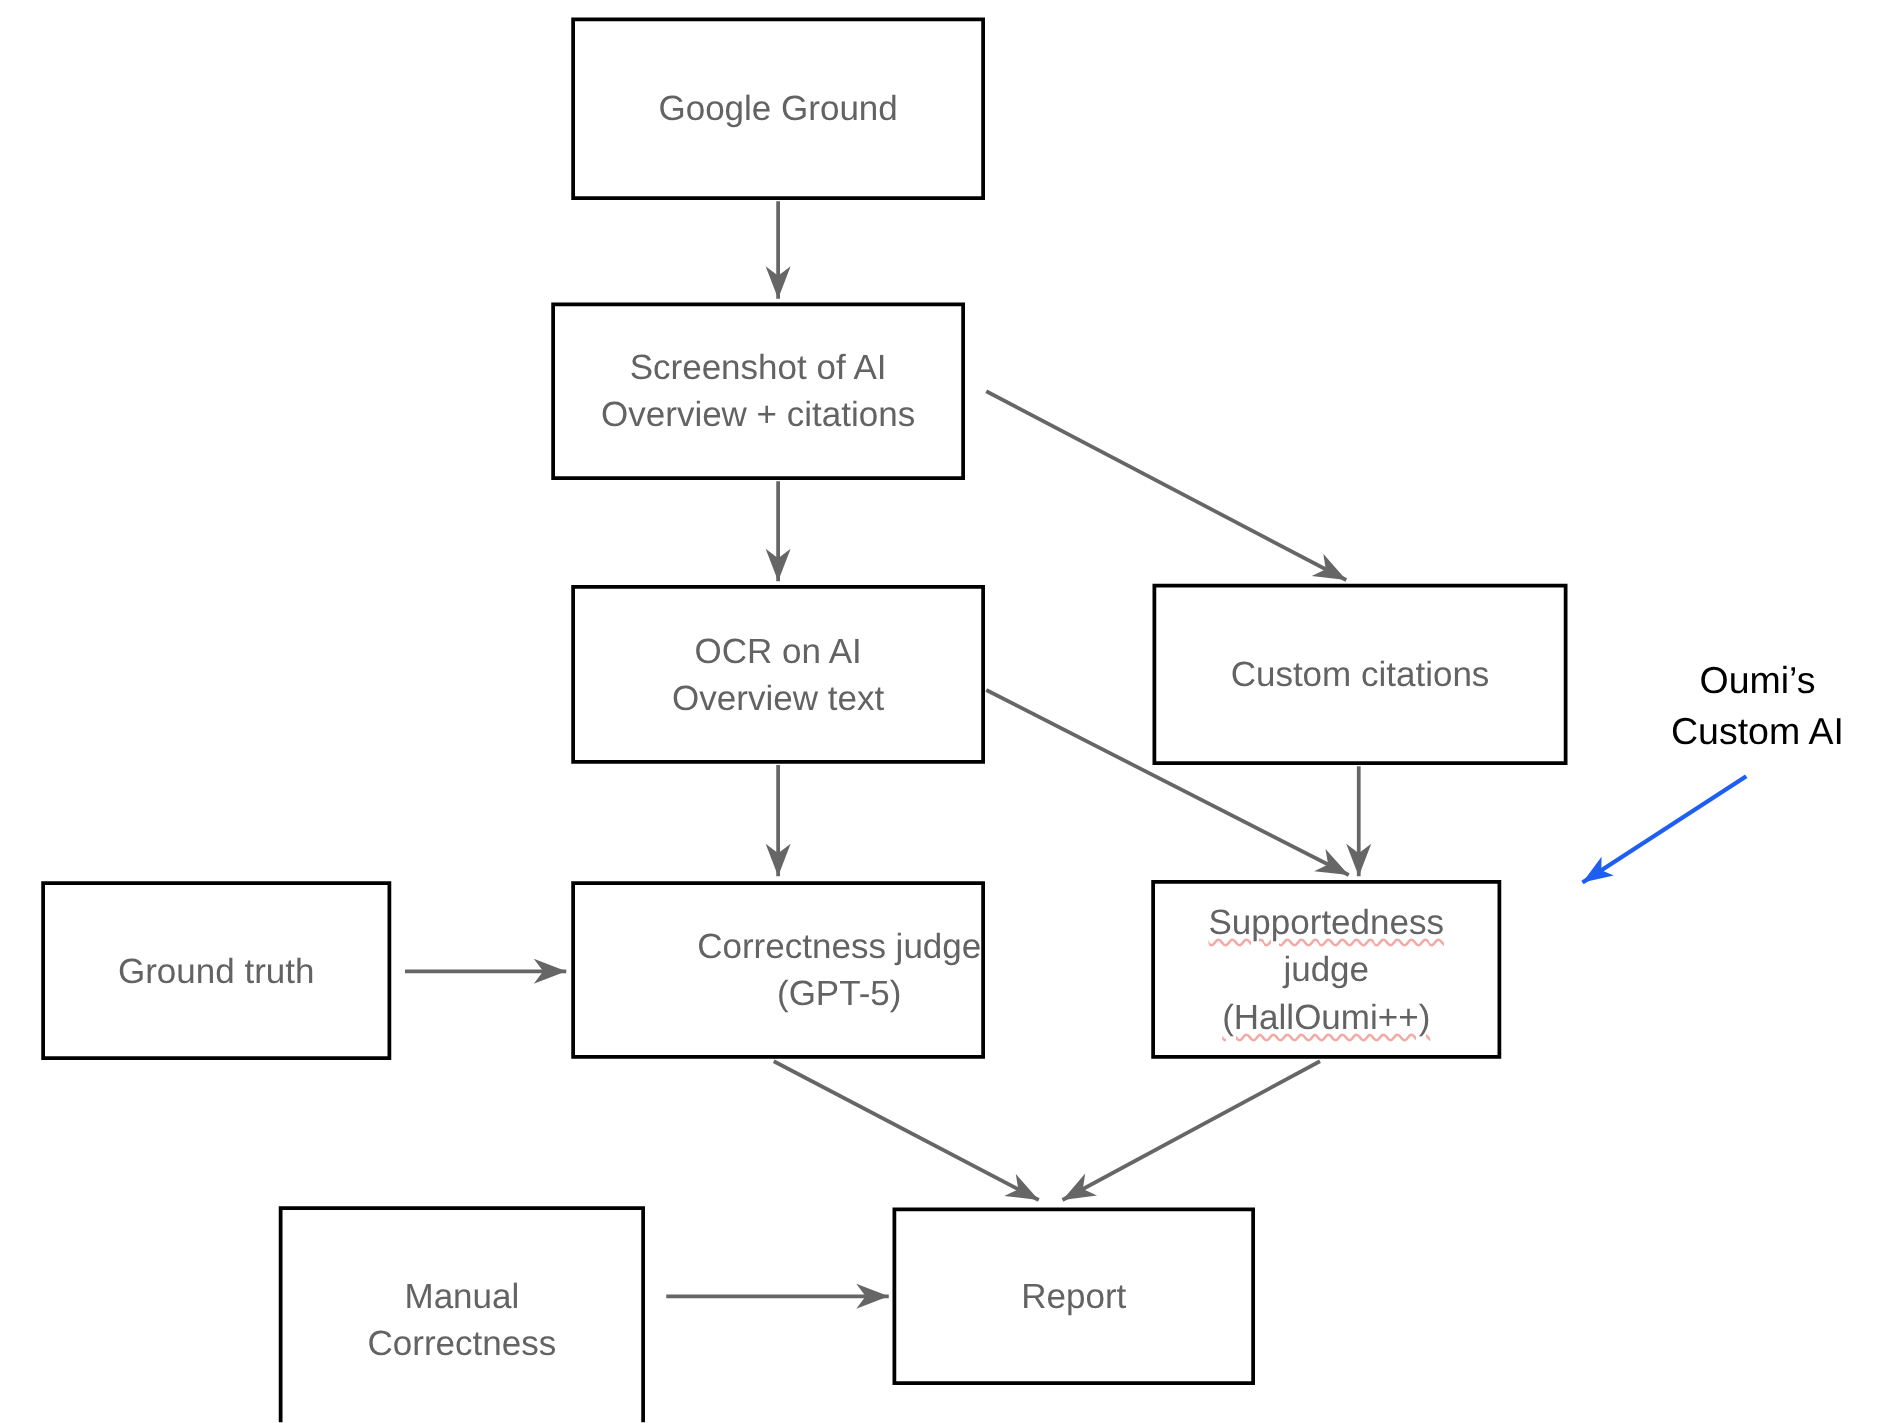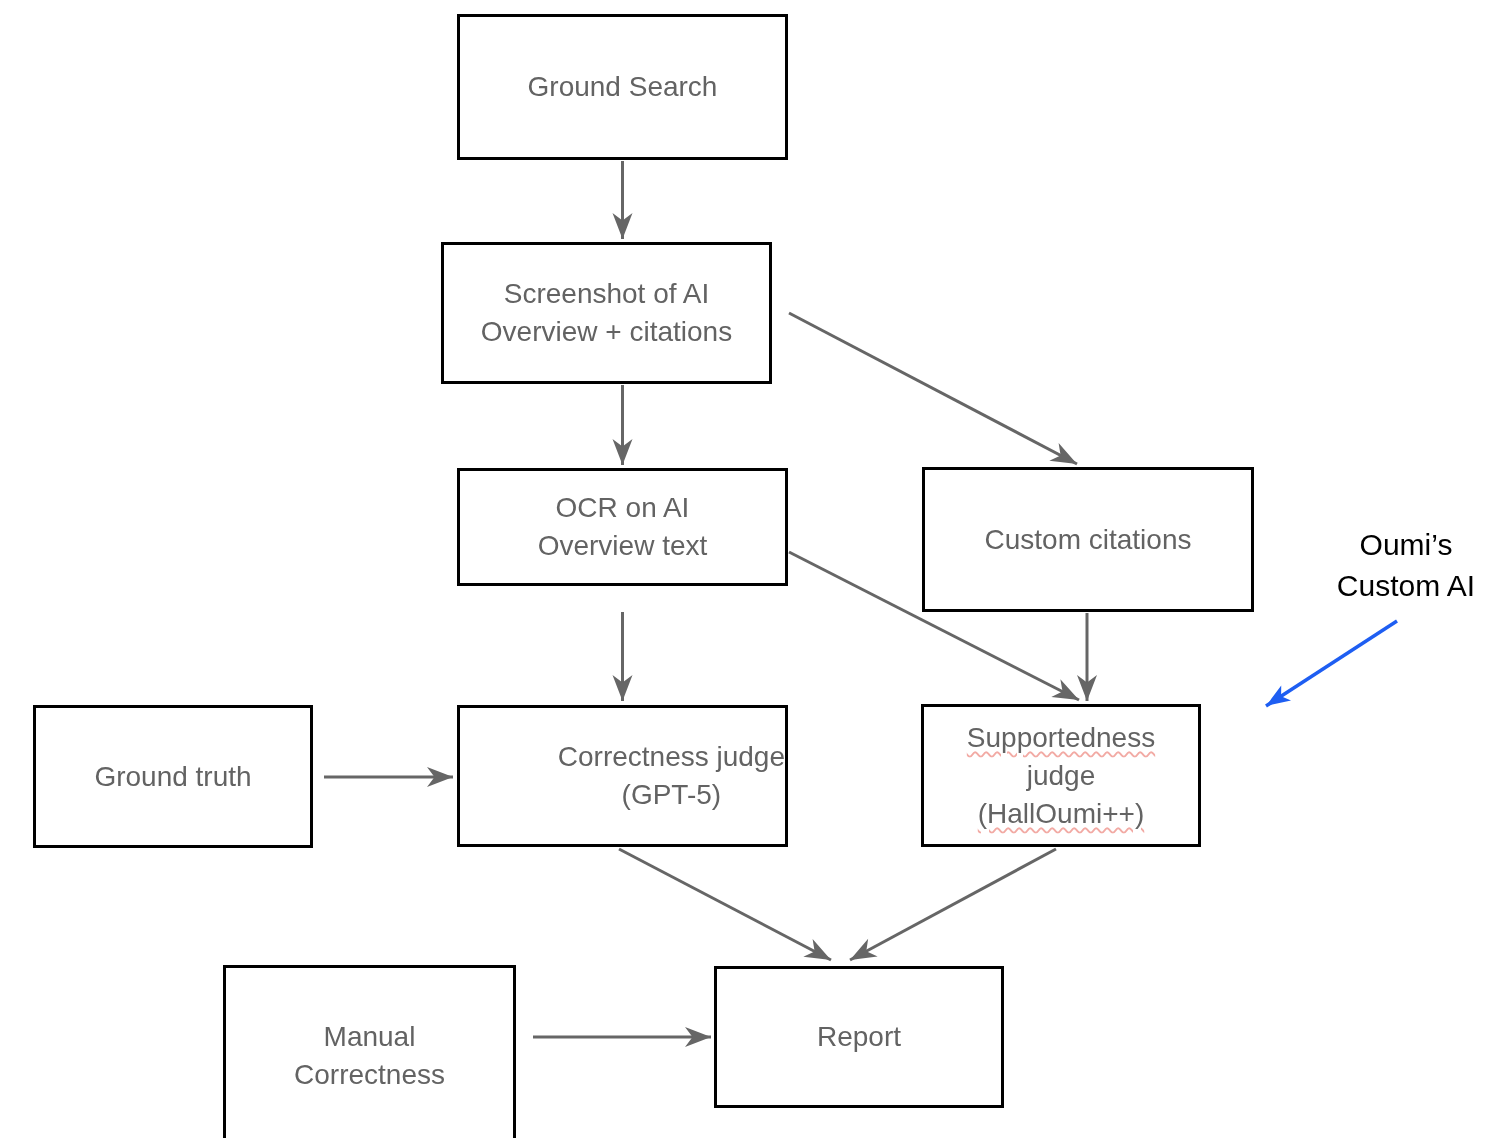--- a/index.html
+++ b/index.html
@@ -32,21 +32,21 @@
     text-align: center;
     color: #636363;
     font-size: 28px;
     line-height: 38px;
     z-index: 2;
   }
   .node .label span { display: block; }
 
   .n-google     { left: 457px; top: 14px;  width: 331px; height: 146px; }
   .n-screenshot { left: 441px; top: 242px; width: 331px; height: 142px; }
-  .n-ocr        { left: 457px; top: 468px; width: 331px; height: 118px; }
+  .n-ocr        { left: 457px; top: 468px; width: 331px; height: 143px; }
   .n-scrape     { left: 922px; top: 467px; width: 332px; height: 145px; }
   .n-ground     { left: 33px;  top: 705px; width: 280px; height: 143px; }
   .n-correct    { left: 457px; top: 705px; width: 331px; height: 142px; justify-content: flex-end; }
   .n-support    { left: 921px; top: 704px; width: 280px; height: 143px; }
   .n-manual     { left: 223px; top: 965px; width: 293px; height: 182px; }
   .n-report     { left: 714px; top: 966px; width: 290px; height: 142px; text-align: center; }
 
   .misspelled {
     text-decoration-line: underline;
     text-decoration-style: wavy;
@@ -92,21 +92,21 @@
     <line x1="1087" y1="613" x2="1087" y2="701" stroke="#666666" stroke-width="3" marker-end="url(#arrow-gray)"></line>
     <line x1="324" y1="777" x2="453" y2="777" stroke="#666666" stroke-width="3" marker-end="url(#arrow-gray)"></line>
     <line x1="619" y1="849" x2="831" y2="960" stroke="#666666" stroke-width="3" marker-end="url(#arrow-gray)"></line>
     <line x1="1056" y1="849" x2="850" y2="960" stroke="#666666" stroke-width="3" marker-end="url(#arrow-gray)"></line>
     <line x1="533" y1="1037" x2="711" y2="1037" stroke="#666666" stroke-width="3" marker-end="url(#arrow-gray)"></line>
     <line x1="1397" y1="621" x2="1266" y2="706" stroke="#1e5ef2" stroke-width="3.5" marker-end="url(#arrow-blue)"></line>
   </svg>
 
   <div class="node n-google">
     <div class="label">
-      <span>Ground Search</span>
+      <span>Google Ground</span>
     </div>
   </div>
 
   <div class="node n-screenshot">
     <div class="label">
       <span>Screenshot of AI</span>
       <span>Overview + citations</span>
     </div>
   </div>
 

